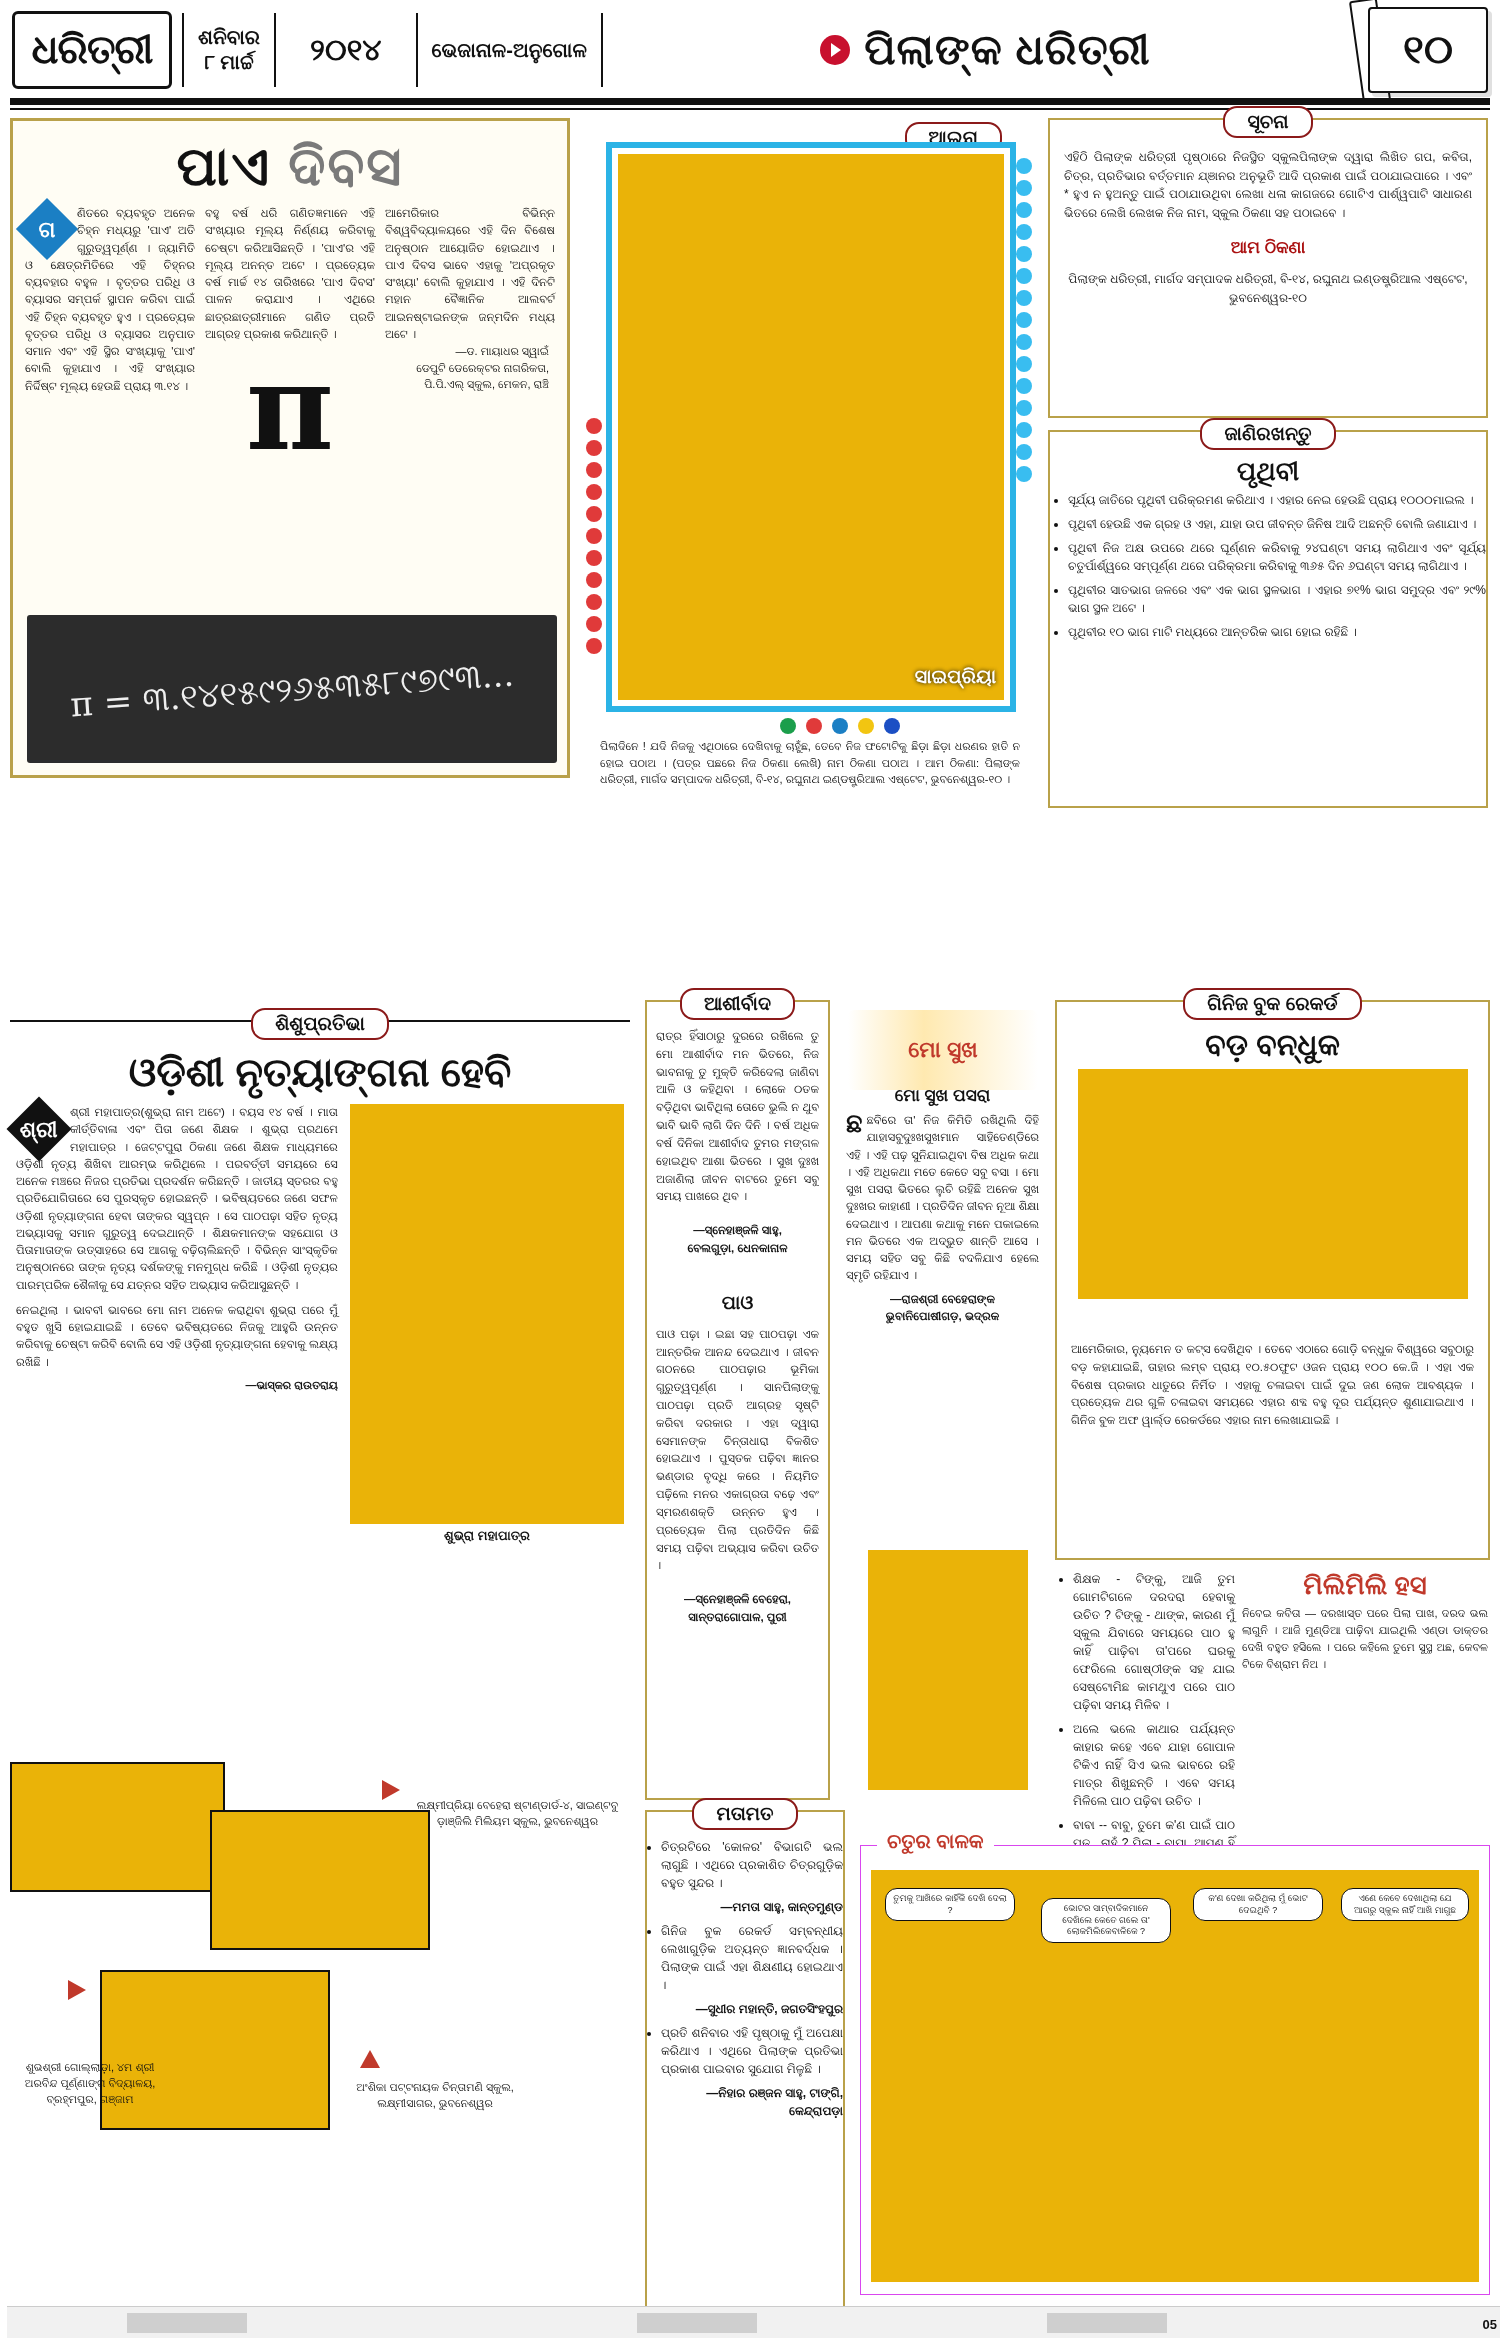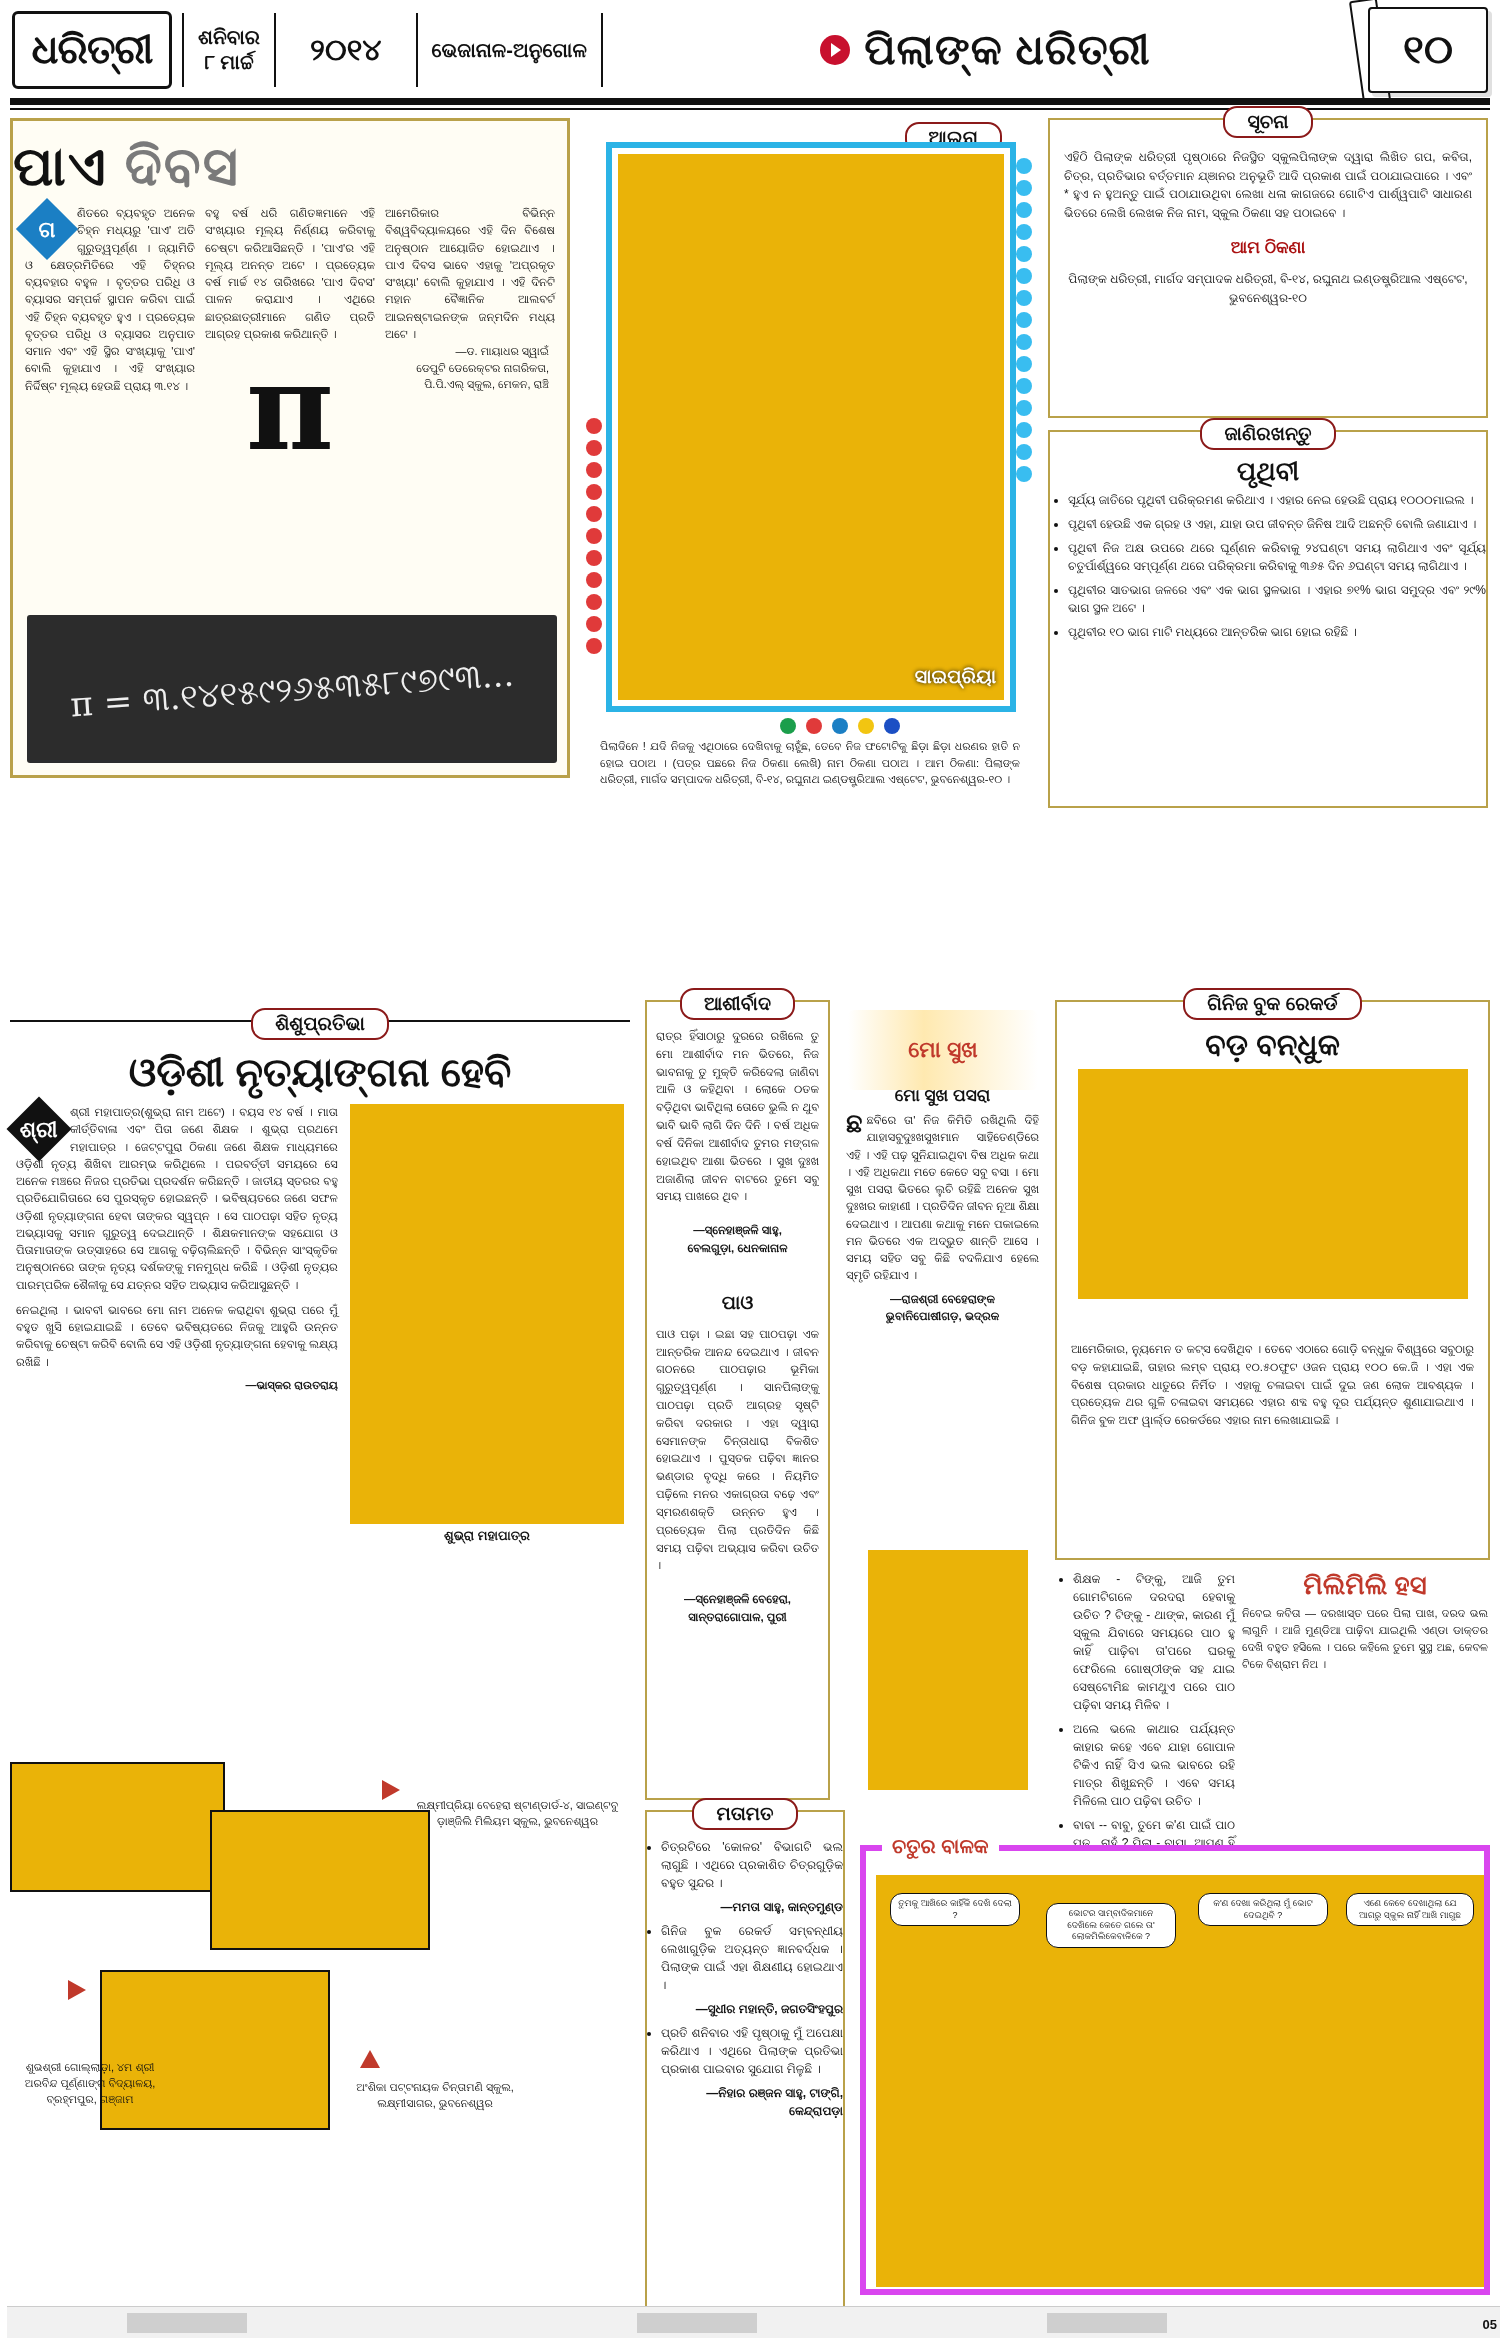--- a/index.html
+++ b/index.html
@@ -65,21 +65,21 @@
   }
   .center { text-align:center; }
   .photo { background:#eab308; position:relative; overflow:hidden; }
 
   
   #pi-feature {
     left:10px; top:118px; width:560px; height:660px;
     border:3px solid #b9a14a; background:#fffdf4;
   }
   #pi-title {
-    font-size:54px; font-weight:bold; text-align:left; margin-top:14px; letter-spacing:2px;
+    font-size:54px; font-weight:bold; text-align:center; margin-top:14px; letter-spacing:2px;
   }
   #pi-title .w2 { color:#7a7a7a; }
   .pi-cols { display:flex; gap:10px; padding:6px 12px 0 12px; }
   .pi-col { width:33.3%; font-size:11.5px; line-height:1.5; text-align:justify; }
   .drop-diamond {
     width:44px; height:44px; background:#1b7fc4; color:#fff; font-weight:bold;
     display:flex; align-items:center; justify-content:center; font-size:22px;
     transform:rotate(45deg); float:left; margin:2px 8px 2px 0;
   }
   .drop-diamond span { transform:rotate(-45deg); }
@@ -174,21 +174,21 @@
   #record .rail-body { font-size:11.5px;margin-top:32px; }
 
   #jokes { left:1240px; top:1570px; width:250px; height:430px; }
   #jokes-hdr { font-size:26px; font-weight:bold; color:#c0392b; text-align:center; }
   #jokes .rail-body { font-size:11px; padding:4px 2px; }
   #tips { left:1055px; top:1570px; width:180px; height:430px; }
   #tips .rail-body { font-size:11px; padding:2px; }
 
   
   #opinion { left:645px; top:1810px; width:200px; height:510px; border:2px solid #b9a14a; }
-  #comic { left:860px; top:1845px; width:630px; height:450px; border:6px solid #d946ef; }
+  #comic { left:860px; top:1845px; width:630px; height:450px; border:1px solid #d946ef; }
   #comic-hdr { position:absolute; left:16px; top:-16px; background:#fff; padding:0 10px; font-size:20px; font-weight:bold; color:#c0392b; }
   #comic .photo { position:absolute; left:10px; top:24px; width:608px; height:412px; }
   .bubble {
     position:absolute; background:#fff; border:1.5px solid #111; border-radius:12px;
     font-size:9px; line-height:1.3; padding:4px 6px; text-align:center;
   }
 
   
   #footer-bar { position:absolute; left:7px; bottom:0; width:1500px; height:32px; background:#f1f1f1; border-top:1px solid #ccc; }
   .fb-seg { position:absolute; top:6px; height:20px; background:#cfcfcf; }

